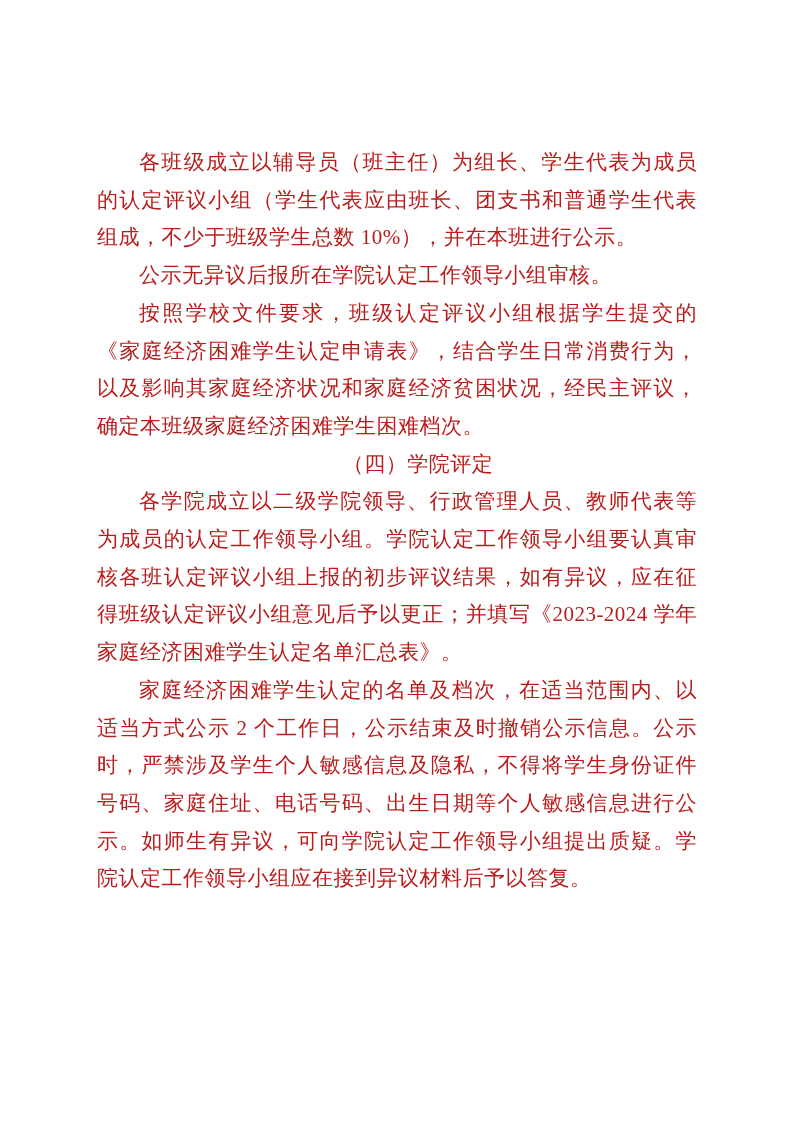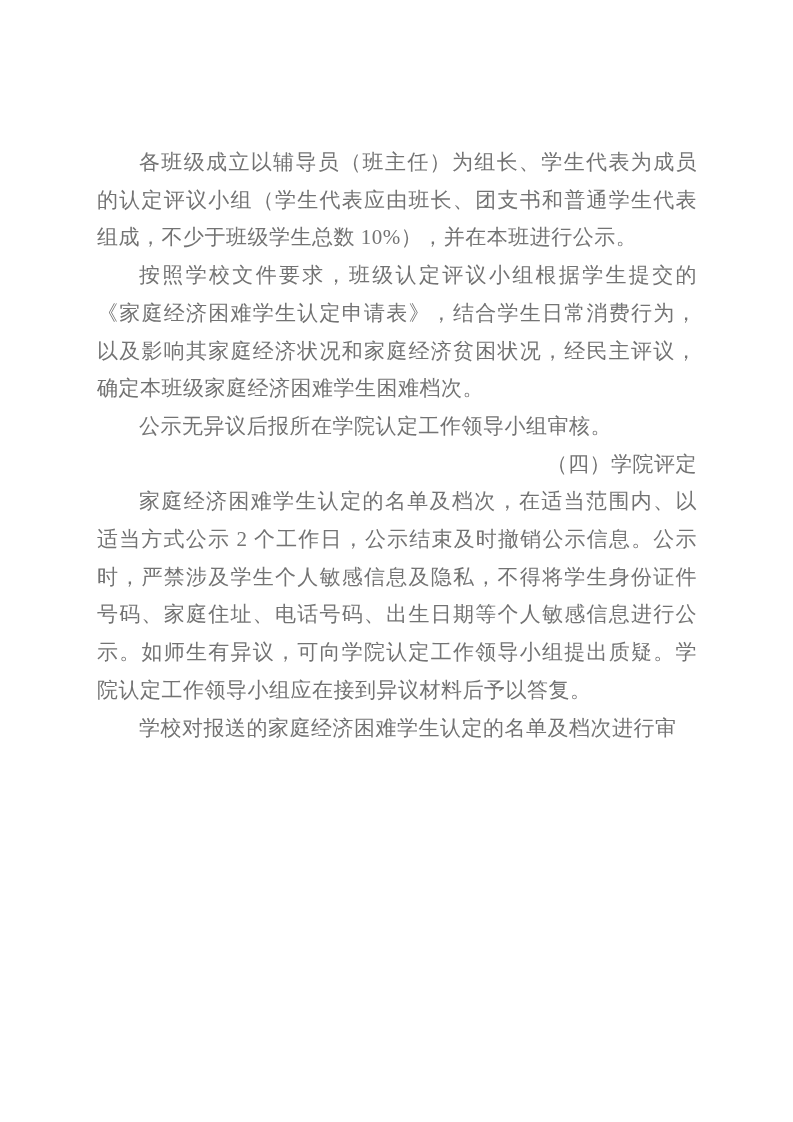--- a/index.html
+++ b/index.html
@@ -21,37 +21,37 @@
     font-family: "Liberation Serif", "DejaVu Serif", serif;
   }
   .content {
     width: 600px;
   }
   .para, .heading {
     margin: 0;
     padding: 0;
     font-size: 21px;
     line-height: 37.7px;
-    color: #737373;
+    color: #b91c1c;
     text-indent: 2em;
     text-align: justify;
     text-justify: inter-character;
     letter-spacing: 0.5px;
     word-break: break-all;
     font-weight: normal;
   }
   .heading {
-    text-align: right;
+    text-align: center;
   }
 </style>
 </head>
 <body>
 
 <div class="page">
   <div class="content">
     <p class="para">各班级成立以辅导员（班主任）为组长、学生代表为成员的认定评议小组（学生代表应由班长、团支书和普通学生代表组成，不少于班级学生总数 10%），并在本班进行公示。</p>
+    <p class="para">公示无异议后报所在学院认定工作领导小组审核。</p>
     <p class="para">按照学校文件要求，班级认定评议小组根据学生提交的《家庭经济困难学生认定申请表》，结合学生日常消费行为，以及影响其家庭经济状况和家庭经济贫困状况，经民主评议，确定本班级家庭经济困难学生困难档次。</p>
-    <p class="para">公示无异议后报所在学院认定工作领导小组审核。</p>
     <p class="heading">（四）学院评定</p>
+    <p class="para">各学院成立以二级学院领导、行政管理人员、教师代表等为成员的认定工作领导小组。学院认定工作领导小组要认真审核各班认定评议小组上报的初步评议结果，如有异议，应在征得班级认定评议小组意见后予以更正；并填写《2023-2024 学年家庭经济困难学生认定名单汇总表》。</p>
     <p class="para">家庭经济困难学生认定的名单及档次，在适当范围内、以适当方式公示 2 个工作日，公示结束及时撤销公示信息。公示时，严禁涉及学生个人敏感信息及隐私，不得将学生身份证件号码、家庭住址、电话号码、出生日期等个人敏感信息进行公示。如师生有异议，可向学院认定工作领导小组提出质疑。学院认定工作领导小组应在接到异议材料后予以答复。</p>
-    <p class="para">学校对报送的家庭经济困难学生认定的名单及档次进行审</p>
   </div>
 </div>
 
 </body></html>

